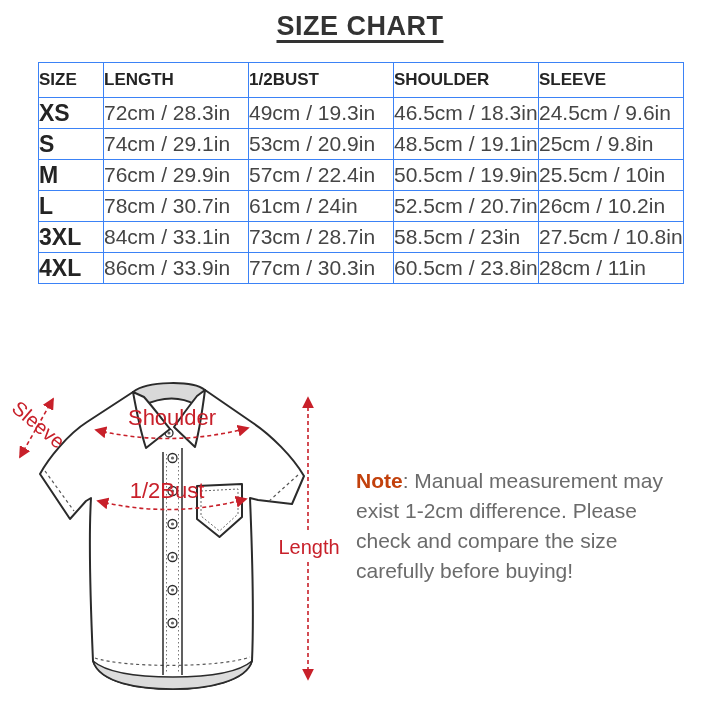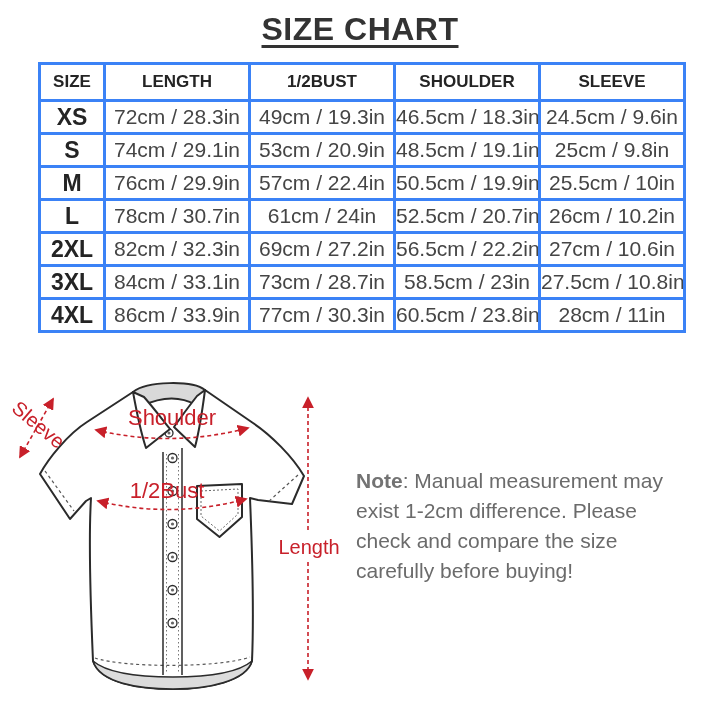--- a/index.html
+++ b/index.html
@@ -1,31 +1,31 @@
 <!DOCTYPE html>
 <html><head>
 <meta charset="utf-8">
 <style>
   html,body{margin:0;padding:0;background:#fff;}
   .page{position:relative;width:720px;height:720px;background:#ffffff;overflow:hidden;
         font-family:"Liberation Sans",sans-serif;}
   .title{position:absolute;left:0;right:0;top:11px;margin:0;text-align:center;
-         font-size:32px;font-weight:bold;letter-spacing:.5px;color:#333;
+         font-size:27px;font-weight:bold;letter-spacing:.5px;color:#333;
          text-decoration:underline;text-decoration-thickness:2.5px;text-underline-offset:5px;}
   table.size-table{position:absolute;left:38px;top:62px;width:645px;border-collapse:collapse;
          table-layout:fixed;}
-  .size-table th,.size-table td{border:3px solid #3b82f6;text-align:center;vertical-align:middle;
+  .size-table th,.size-table td{border:1px solid #3b82f6;text-align:left;vertical-align:middle;
          padding:0;white-space:nowrap;overflow:hidden;}
   .size-table thead th{height:34px;font-size:17px;font-weight:bold;color:#242424;background:#fff;}
   .size-table tbody td{height:30px;font-size:21px;color:#454545;background:#fff;}
   .size-table tbody td:first-child{font-weight:bold;color:#242424;font-size:23px;}
   .figure{position:absolute;left:0;top:370px;width:350px;height:342px;}
   .note{position:absolute;left:356px;top:466px;width:338px;margin:0;
         font-size:21px;line-height:30px;color:#6b6b6b;}
-  .note .note-label{font-weight:bold;color:#737373;}
+  .note .note-label{font-weight:bold;color:#c2410c;}
   svg text.red-label{fill:#c8202a;}
 </style>
 </head>
 <body>
 
 <div class="page">
 
   <h1 class="title">SIZE CHART</h1>
 
   <table class="size-table">
@@ -66,27 +66,20 @@
           <td>57cm / 22.4in</td>
           <td>50.5cm / 19.9in</td>
           <td>25.5cm / 10in</td>
         </tr>
         <tr>
           <td>L</td>
           <td>78cm / 30.7in</td>
           <td>61cm / 24in</td>
           <td>52.5cm / 20.7in</td>
           <td>26cm / 10.2in</td>
-        </tr>
-        <tr>
-          <td>2XL</td>
-          <td>82cm / 32.3in</td>
-          <td>69cm / 27.2in</td>
-          <td>56.5cm / 22.2in</td>
-          <td>27cm / 10.6in</td>
         </tr>
         <tr>
           <td>3XL</td>
           <td>84cm / 33.1in</td>
           <td>73cm / 28.7in</td>
           <td>58.5cm / 23in</td>
           <td>27.5cm / 10.8in</td>
         </tr>
         <tr>
           <td>4XL</td>

